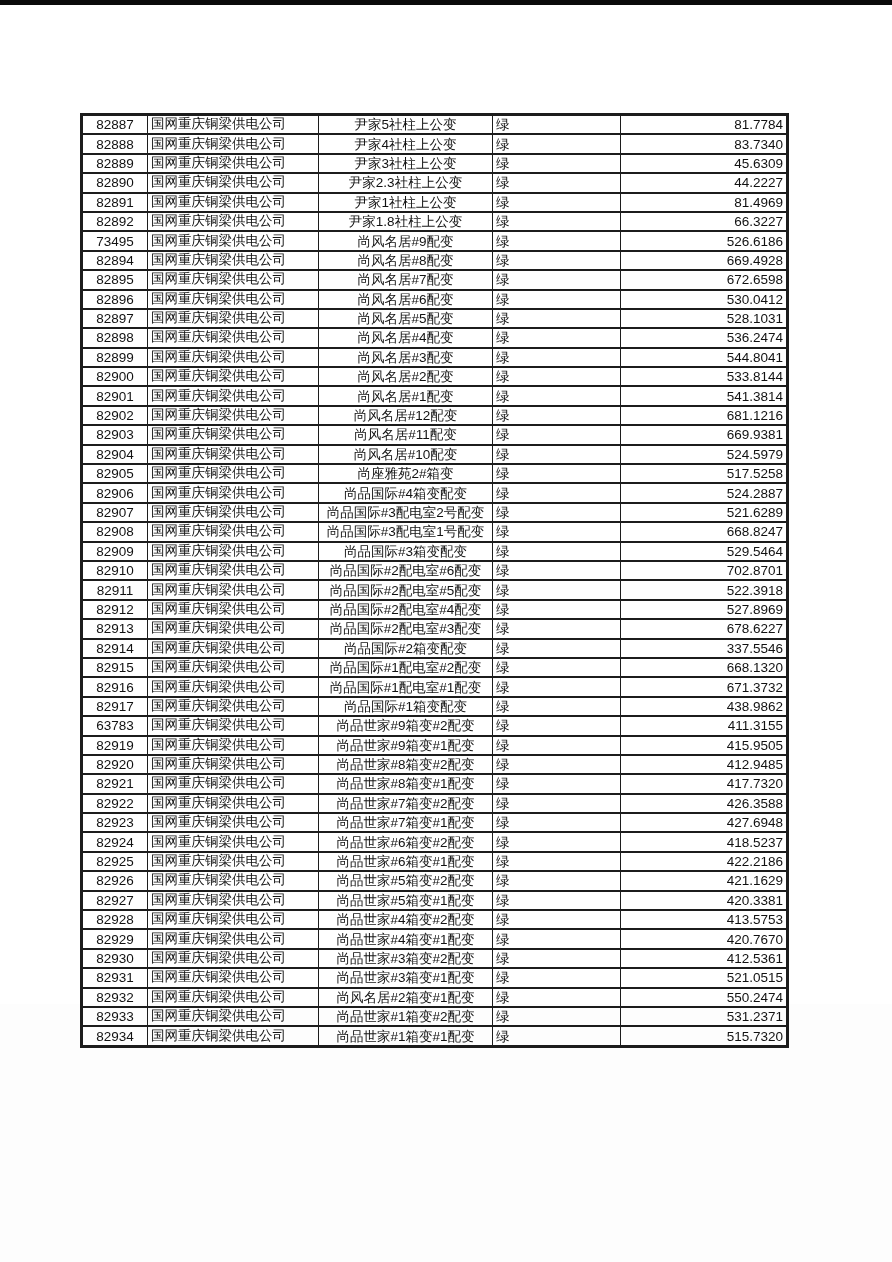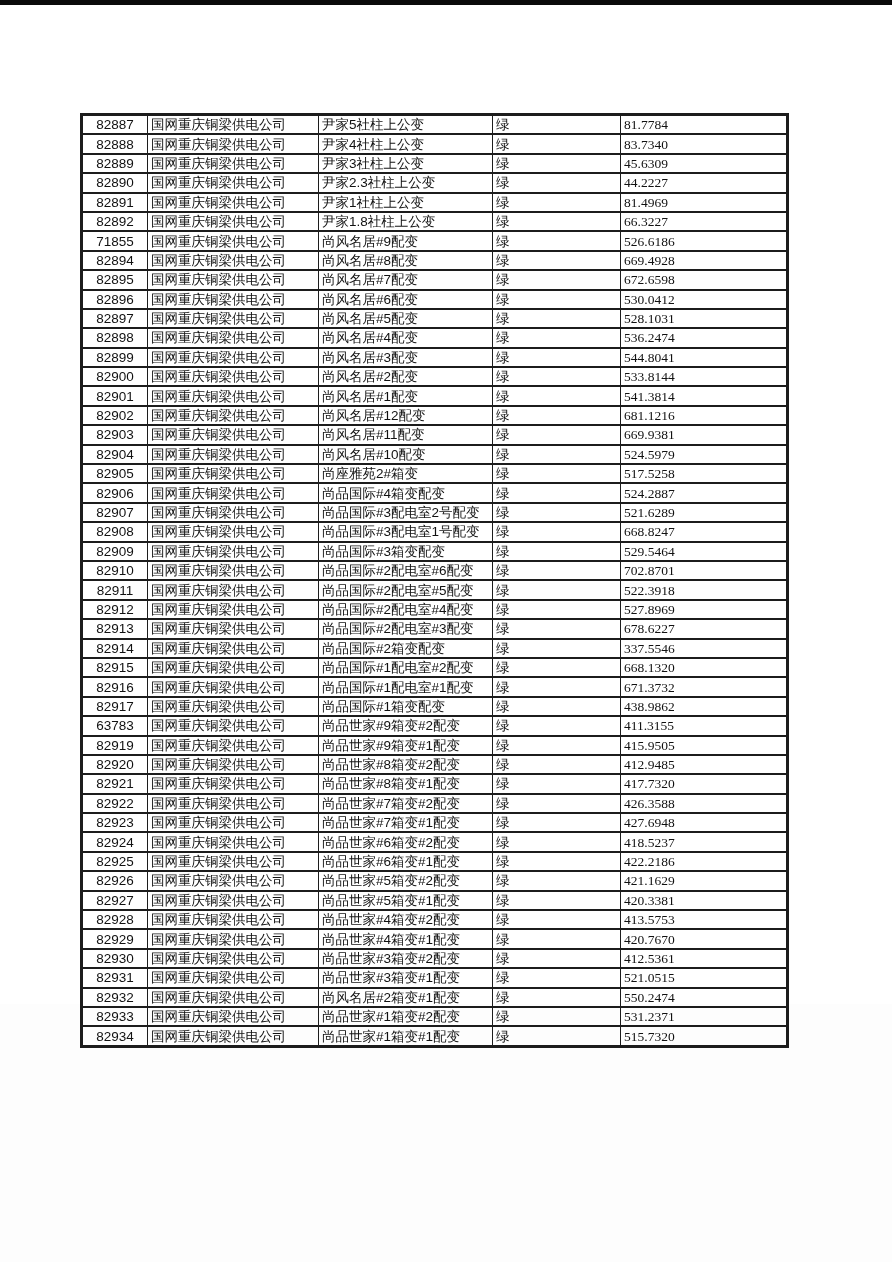--- a/index.html
+++ b/index.html
@@ -46,24 +46,24 @@
     height: 17.4px;
     font-size: 13.5px;
     line-height: 17px;
     color: #111111;
     padding: 0 3px;
     white-space: nowrap;
     overflow: hidden;
     vertical-align: middle;
   }
   td.c-id    { text-align: center; }
-  td.c-co    { text-align: left; }
-  td.c-dev   { text-align: left; }
+  td.c-co    { text-align: left; font-family: Liberation Mono, monospace; }
+  td.c-dev   { text-align: center; }
   td.c-st    { text-align: left; }
-  td.c-val   { text-align: left; font-family: Liberation Serif, serif; }
+  td.c-val   { text-align: right; }
 </style>
 </head>
 <body>
 
 <div class="top-bar"></div>
 
 <div class="page">
   <table class="data-table">
     <colgroup>
       <col style="width:66px">
@@ -115,21 +115,21 @@
 
   <tr>
     <td class="c-id">82892</td>
     <td class="c-co">国网重庆铜梁供电公司</td>
     <td class="c-dev">尹家1.8社柱上公变</td>
     <td class="c-st">绿</td>
     <td class="c-val">66.3227</td>
   </tr>
 
   <tr>
-    <td class="c-id">71855</td>
+    <td class="c-id">73495</td>
     <td class="c-co">国网重庆铜梁供电公司</td>
     <td class="c-dev">尚风名居#9配变</td>
     <td class="c-st">绿</td>
     <td class="c-val">526.6186</td>
   </tr>
 
   <tr>
     <td class="c-id">82894</td>
     <td class="c-co">国网重庆铜梁供电公司</td>
     <td class="c-dev">尚风名居#8配变</td>

